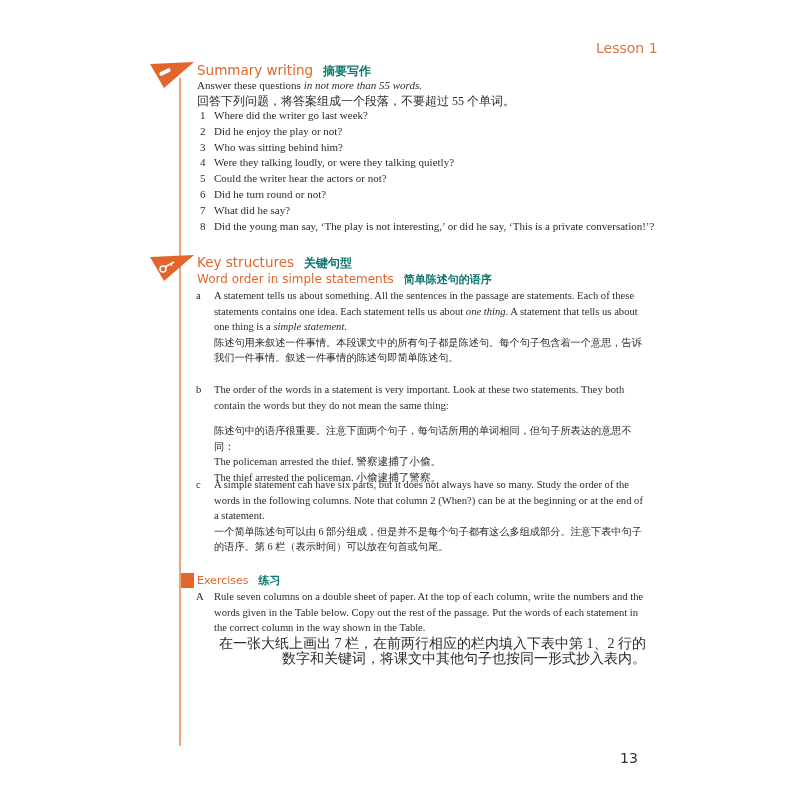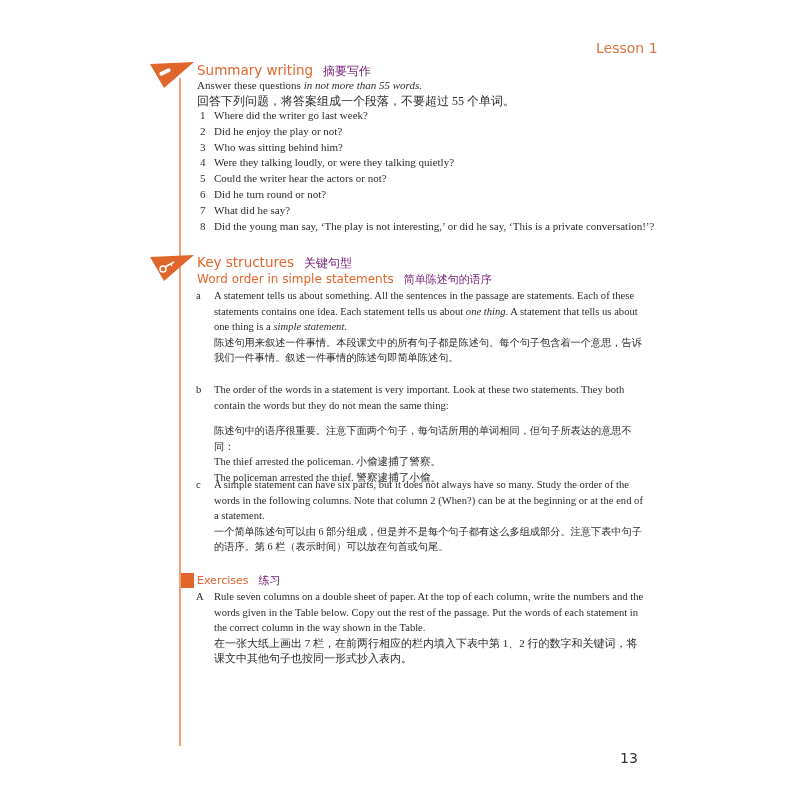--- a/index.html
+++ b/index.html
@@ -6,21 +6,21 @@
   body { width: 800px; height: 800px; position: relative; overflow: hidden;
          font-family: "Liberation Serif", serif; color: #2b2b2b; }
   .lesson-tag { position: absolute; left: 596px; top: 40px; font-family: "DejaVu Sans", sans-serif;
                 font-size: 14px; color: #d9753f; }
   .page-num { position: absolute; left: 620px; top: 750px; font-family: "DejaVu Sans", sans-serif;
               font-size: 14px; color: #333; }
   .vline { position: absolute; left: 179px; top: 78px; width: 2px; height: 668px; background: #f0a27a; }
   .flag { position: absolute; }
   .flag svg { display: block; }
   .sec-title { position: absolute; font-family: "DejaVu Sans", sans-serif; color: #e0662c; }
-  .sec-title .zh { color: #701a75; font-size: 12px; margin-left: 10px; font-weight: normal; }
+  .sec-title .zh { color: #0f766e; font-size: 12px; margin-left: 10px; font-weight: bold; }
   .h1 { font-size: 13.5px; }
   .h2 { font-size: 12px; }
   .text { position: absolute; font-size: 11px; line-height: 15.8px; }
   .qlist { position: absolute; left: 200px; top: 108px; font-size: 11px; }
   .qrow { height: 15.8px; line-height: 15.8px; white-space: nowrap; }
   .qnum { display: inline-block; width: 14px; }
   .para { position: absolute; left: 196px; width: 450px; font-size: 10.6px; line-height: 15.5px; }
   .para .lbl { position: absolute; left: 0; top: 0; width: 16px; }
   .para .body { margin-left: 18px; }
   .ex-bar { position: absolute; left: 181px; top: 573px; width: 13px; height: 15px; background: #e0662c; }
@@ -78,38 +78,38 @@
     <span>A statement tells us about something. All the sentences in the passage are statements. Each of these statements contains one idea. Each statement tells us about </span><i>one thing</i><span>. A statement that tells us about one thing is a </span><i>simple statement</i><span>.</span>
     <div style="font-size:10.2px;">陈述句用来叙述一件事情。本段课文中的所有句子都是陈述句。每个句子包含着一个意思，告诉我们一件事情。叙述一件事情的陈述句即简单陈述句。</div>
   </div>
 </div>
 
 <div class="para" style="top:382px;">
   <span class="lbl">b</span>
   <div class="body">
     <div>The order of the words in a statement is very important. Look at these two statements. They both contain the words but they do not mean the same thing:</div>
     <div style="font-size:10.2px;margin-top:10px;">陈述句中的语序很重要。注意下面两个句子，每句话所用的单词相同，但句子所表达的意思不同：</div>
+    <div>The policeman arrested the thief. 警察逮捕了小偷。</div>
     <div>The thief arrested the policeman. 小偷逮捕了警察。</div>
-    <div>The policeman arrested the thief. 警察逮捕了小偷。</div>
   </div>
 </div>
 
 <div class="para" style="top:477px;">
   <span class="lbl">c</span>
   <div class="body">
     <div>A simple statement can have six parts, but it does not always have so many. Study the order of the words in the following columns. Note that column 2 (When?) can be at the beginning or at the end of a statement.</div>
     <div style="font-size:10.2px;">一个简单陈述句可以由 6 部分组成，但是并不是每个句子都有这么多组成部分。注意下表中句子的语序。第 6 栏（表示时间）可以放在句首或句尾。</div>
   </div>
 </div>
 
 <div class="ex-bar"></div>
 <div class="sec-title h2" style="left:197px;top:573px;font-size:11px;">
   <span>Exercises</span><span class="zh" style="font-size:11px;">练习</span>
 </div>
 <div class="para" style="top:589px;">
   <span class="lbl">A</span>
   <div class="body">
     <div>Rule seven columns on a double sheet of paper. At the top of each column, write the numbers and the words given in the Table below. Copy out the rest of the passage. Put the words of each statement in the correct column in the way shown in the Table.</div>
-    <div style="font-size:11px;">在一张大纸上画出 7 栏，在前两行相应的栏内填入下表中第 1、2 行的数字和关键词，将课文中其他句子也按同一形式抄入表内。</div>
+    <div style="font-size:14px;text-align:right;">在一张大纸上画出 7 栏，在前两行相应的栏内填入下表中第 1、2 行的数字和关键词，将课文中其他句子也按同一形式抄入表内。</div>
   </div>
 </div>
 
 <div class="page-num">13</div>
 
 </body></html>

